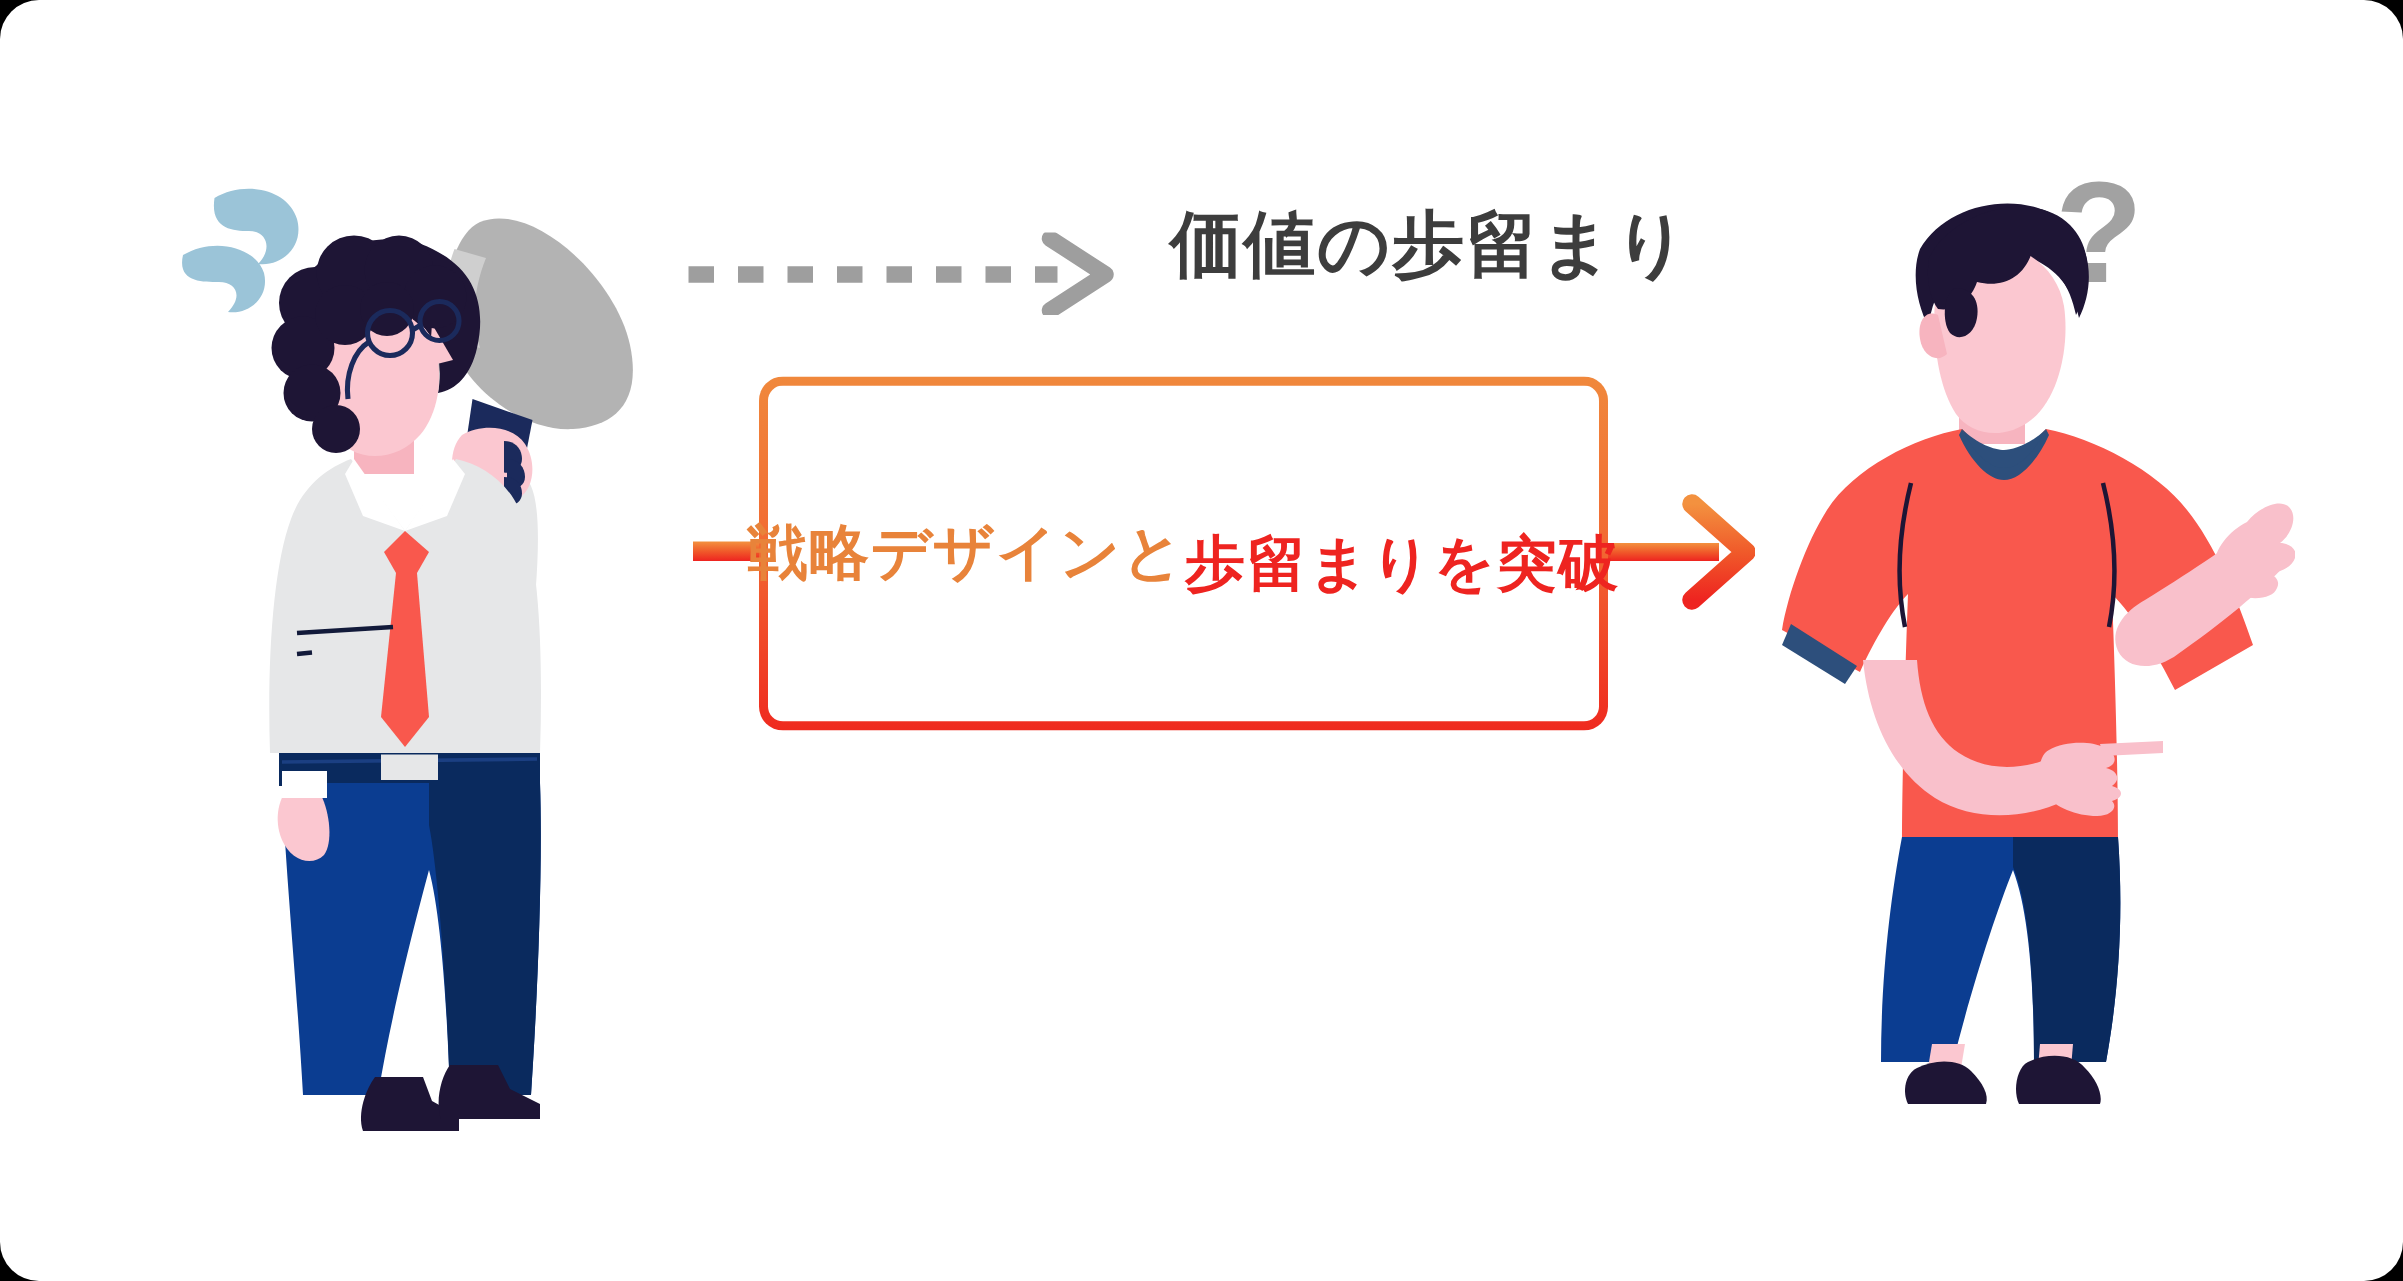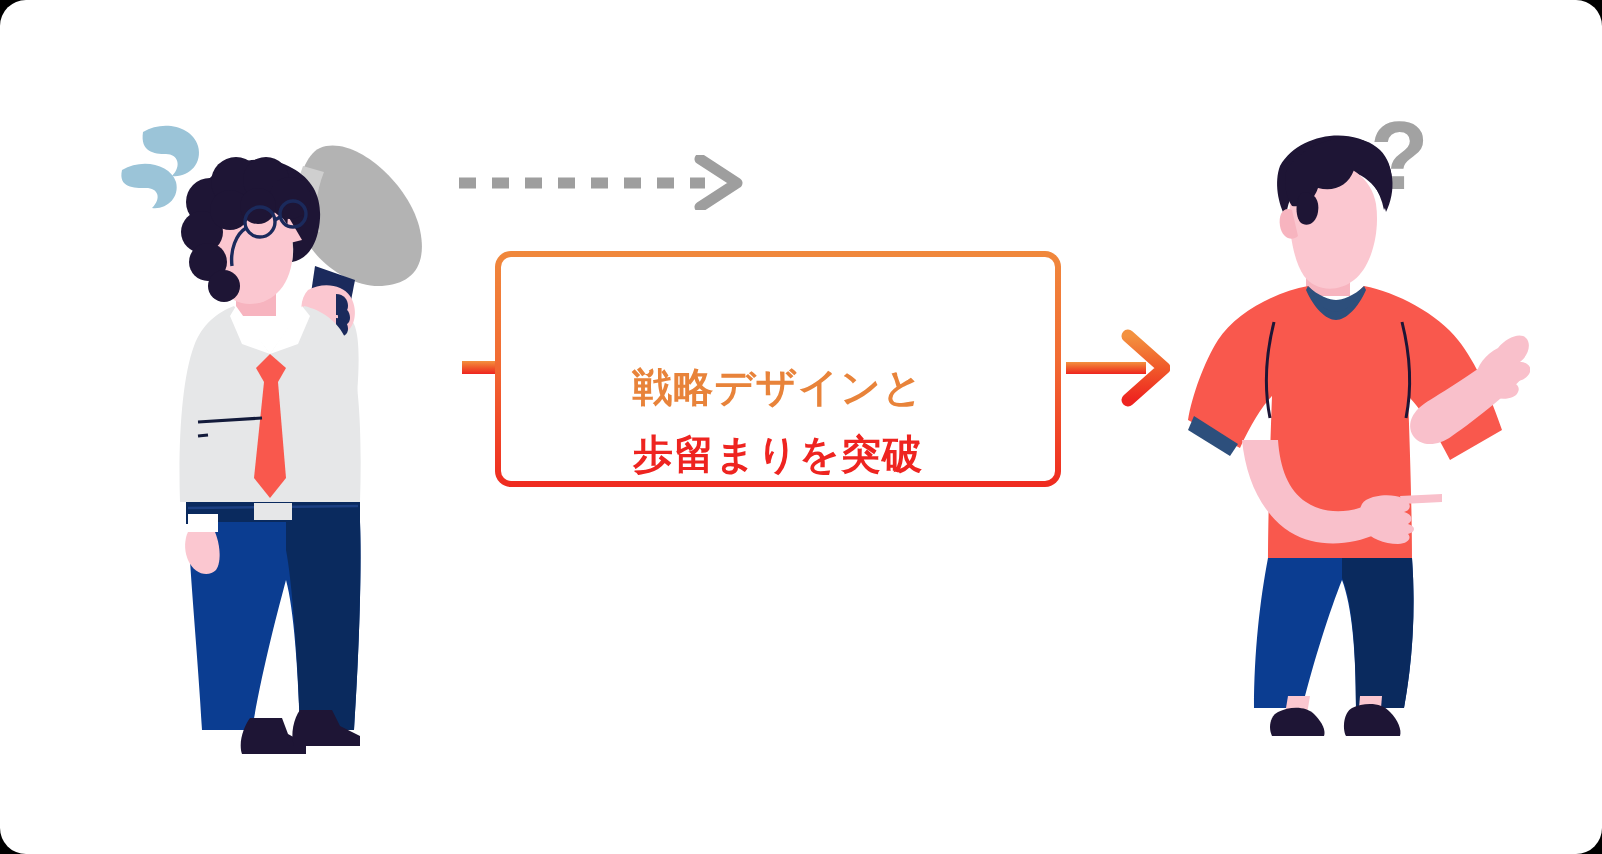--- a/index.html
+++ b/index.html
@@ -26,32 +26,32 @@
     font-size:48px;font-weight:700;
     color:#3d3d3d;
     letter-spacing:1px;
     white-space:nowrap;
     line-height:1;
   }
 
   
   #callout-wrap{left:462px;top:248px;width:700px;height:250px;}
   #callout-box{
-    position:absolute;left:33px;top:3px;
+    position:absolute;left:44px;top:3px;
     width:566px;height:236px;
     border-radius:16px;
     background:#fff;
     box-sizing:border-box;
     border:6px solid transparent;
     background-image:linear-gradient(#fff,#fff),
                      linear-gradient(180deg,#f0883c 0%,#f26c33 45%,#ef2a1f 100%);
     background-origin:border-box;
     background-clip:padding-box,border-box;
-    display:flex;flex-direction:column;
-    align-items:center;justify-content:flex-end;
+    display:flex;
+    align-items:center;justify-content:center;
     z-index:2;
   }
   .callout-line{
     font-size:40px;font-weight:700;
     line-height:1.32;
     white-space:nowrap;
     letter-spacing:1px;
   }
   .cl0{color:#e8833a;}
   .cl1{color:#ef5b2b;}
@@ -161,20 +161,21 @@
       <path d="M140 608 L172 608 L178 624 L196 634 L196 644 L132 644 C128 632 134 616 140 608 Z" fill="#1e1535"></path>
       <path d="M190 600 L222 600 L230 616 L250 626 L250 636 L184 636 C180 624 184 608 190 600 Z" fill="#1e1535"></path>
     </g>
   </svg>
 
   <svg class="abs" id="dashed-arrow" viewBox="0 0 300 55">
     <path d="M4 28 L250 28" stroke="#9e9e9e" stroke-width="11" stroke-dasharray="17 16" stroke-linecap="butt"></path>
     <path d="M245 4 L282 28 L245 52" stroke="#9e9e9e" stroke-width="11" fill="none" stroke-linecap="round" stroke-linejoin="round"></path>
   </svg>
 
+  <div class="abs" id="top-label">価値の歩留まり</div>
 
   <div class="abs" id="callout-wrap">
 
     <div id="left-stub"></div>
 
     <svg id="right-arrow" viewBox="0 0 104 84">
       <defs>
         <linearGradient id="argrad" x1="0" y1="0" x2="0" y2="1">
           <stop offset="0%" stop-color="#f3913f"></stop>
           <stop offset="50%" stop-color="#f05a2a"></stop>

